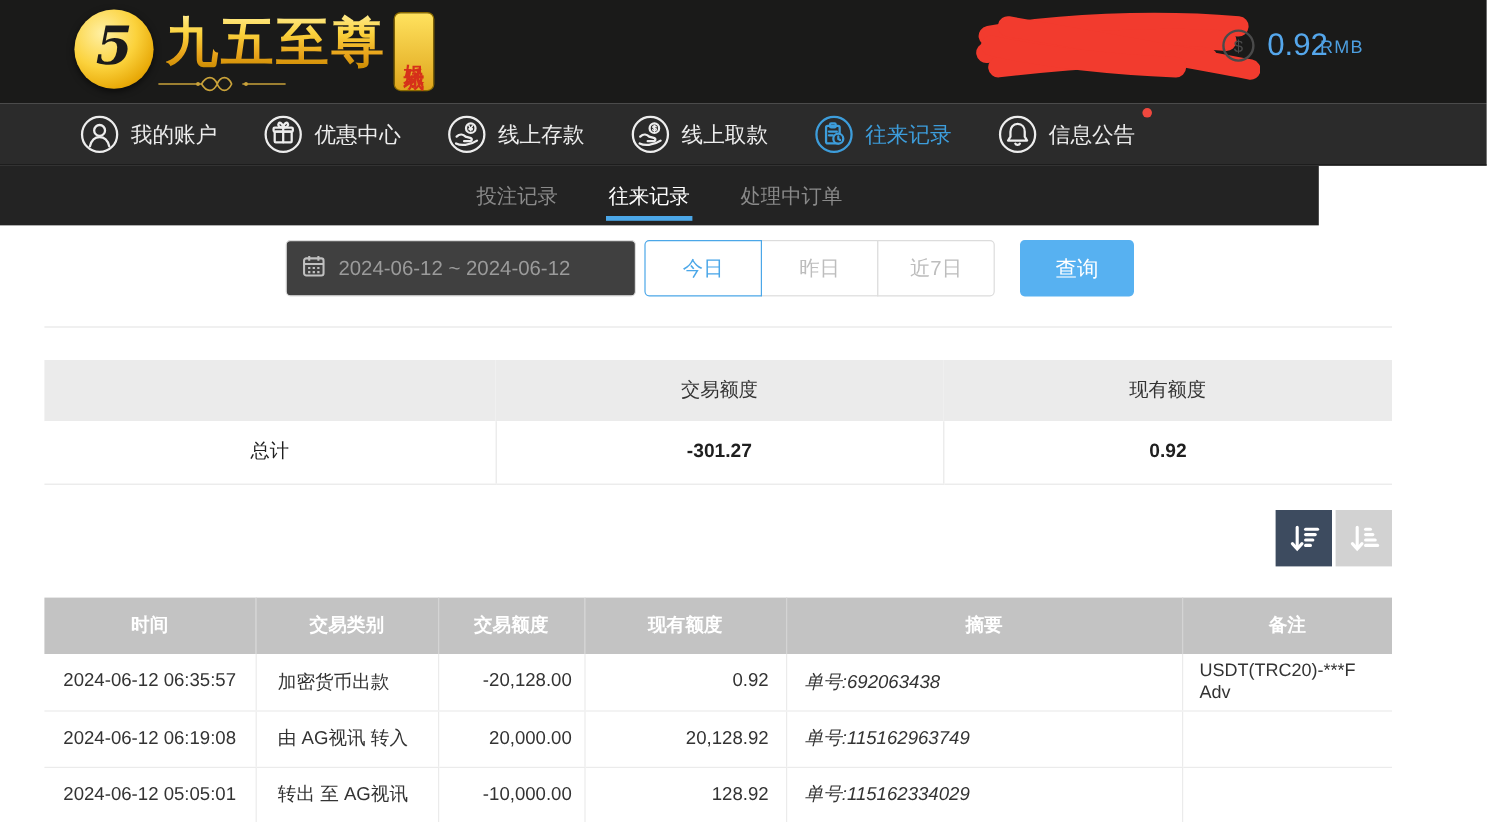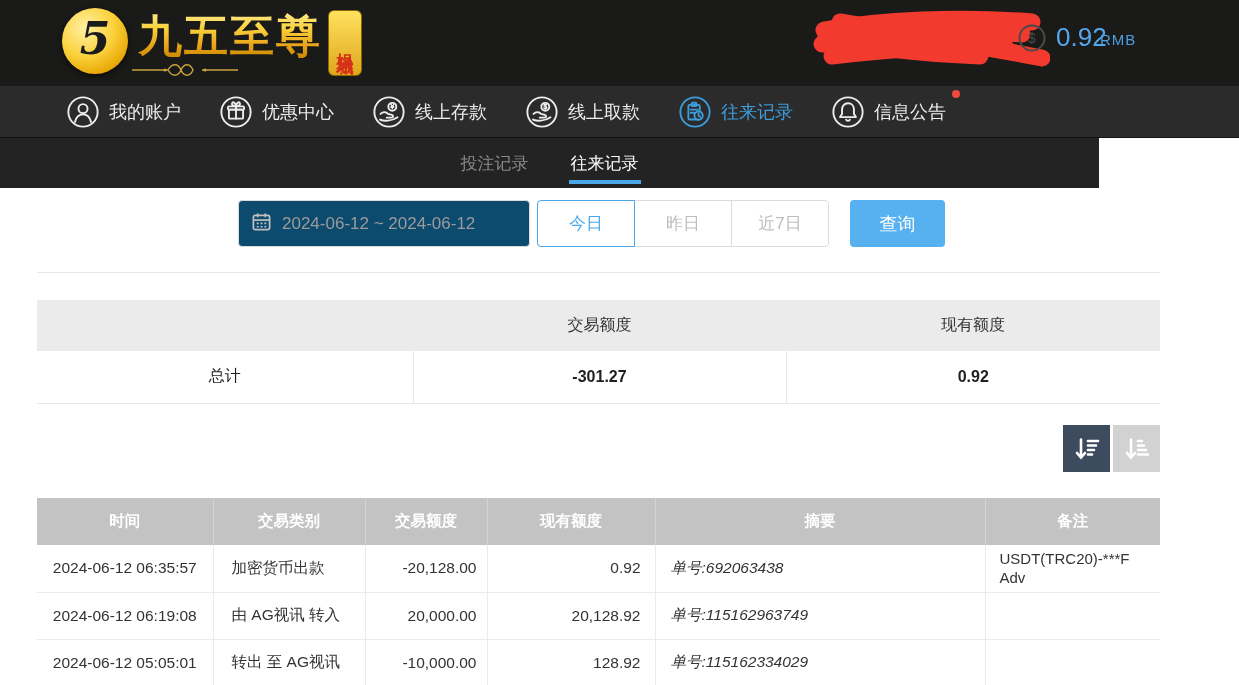--- a/index.html
+++ b/index.html
@@ -43,21 +43,21 @@
   .tab.active::after { content:""; position:absolute; left:0; right:0; bottom:4px; height:4px; background:#4ba7e8; }
 
   
   .content { position:absolute; top:188px; left:0; width:1239px; height:497px; background:#fff; }
 
   .select-box { position:absolute; left:37px; top:12px; width:195px; height:47px; border:1px solid #dcdcdc; border-radius:4px;
     display:flex; align-items:center; justify-content:space-between; padding:0 14px; color:#555; font-size:17px; cursor:pointer; background:#fff; }
   .caret { width:0; height:0; border-left:6px solid transparent; border-right:6px solid transparent; border-top:7px solid #a8a8a8; }
 
   .date-box { position:absolute; left:238px; top:12px; width:292px; height:47px; border:1px solid #dcdcdc; border-radius:4px;
-    display:flex; align-items:center; gap:10px; padding:0 12px; color:#9b9b9b; font-size:17px; cursor:pointer; background:#0c4a6e; }
+    display:flex; align-items:center; gap:10px; padding:0 12px; color:#9b9b9b; font-size:17px; cursor:pointer; background:#404040; }
 
   .range-group { position:absolute; left:537px; top:12px; height:47px; display:flex; }
   .range-btn { width:98px; height:47px; background:#fff; border:1px solid #dcdcdc; color:#bdbdbd; font-size:17px;
     display:flex; align-items:center; justify-content:center; cursor:pointer; margin-left:-1px; }
   .range-btn:first-child { border-radius:4px 0 0 4px; margin-left:0; }
   .range-btn:last-child { border-radius:0 4px 4px 0; }
   .range-btn.active { border-color:#4ba7e8; color:#4ba7e8; z-index:2; position:relative; }
 
   .search-btn { position:absolute; left:850px; top:12px; width:95px; height:47px; background:#57b1f1; border:none; border-radius:4px;
     color:#fff; font-size:18px; cursor:pointer; font-family:inherit; }
@@ -202,20 +202,21 @@
         </svg>
       </span>
       <span>信息公告</span>
       <span class="nav-dot"></span>
     </div>
   </div>
 
   <div class="sub-tabs">
     <div class="tab">投注记录</div>
     <div class="tab active">往来记录</div>
+    <div class="tab">处理中订单</div>
   </div>
 
   <div class="content">
 
 
     <div class="date-box">
       <span>
         <svg width="21" height="21" viewBox="0 0 22 22" stroke="#c0c0c0" fill="none" stroke-width="1.8">
           <rect x="2.5" y="4.5" width="17" height="15" rx="2"></rect>
           <line x1="2.5" y1="9.5" x2="19.5" y2="9.5"></line>

